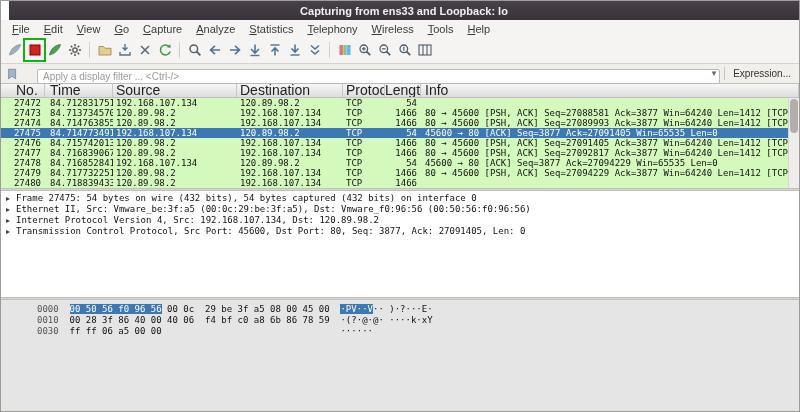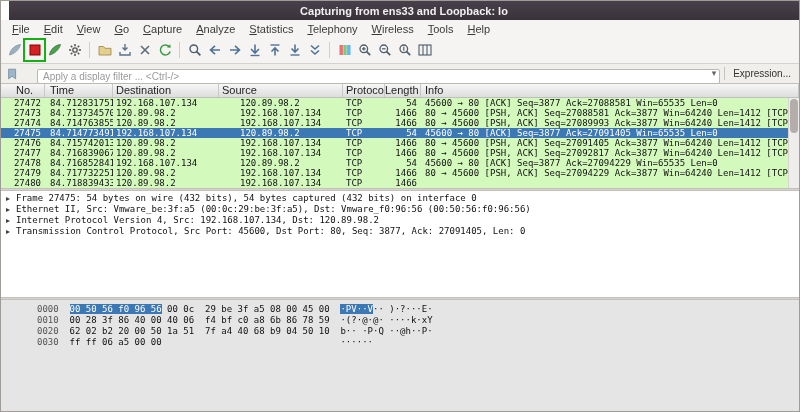--- a/index.html
+++ b/index.html
@@ -17,21 +17,21 @@
   .tsep{width:1px;height:16px;background:#d2cec9;margin:0 4px;flex:none;}
   
   .filterbar{height:19px;flex:none;background:#f1efec;border-bottom:1px solid #c2beb8;display:flex;align-items:center;padding:0 4px;gap:4px;}
   .filter-wrap{flex:1;position:relative;height:15px;margin-left:12px;}
   .filter-input{width:100%;height:15px;box-sizing:border-box;border:1px solid #bcb7b1;border-radius:2px;font:10px "Liberation Sans",sans-serif;padding:0 16px 0 5px;color:#222;background:#fff;}
   .filter-input::placeholder{color:#9a9a9a;}
   .filter-caret{position:absolute;right:4px;top:2px;font-size:9px;color:#666;line-height:11px;}
   .vsep{width:1px;height:13px;background:#c6c2bc;flex:none;}
   .expr{font-size:10px;color:#333;padding:0 4px;white-space:nowrap;}
   
-  .list-header{height:13px;flex:none;display:flex;background:linear-gradient(#f7f7f7,#dedddd);border-bottom:1px solid #bfbfbf;font-size:11px;color:#1f1f1f;}
+  .list-header{height:13px;flex:none;display:flex;background:linear-gradient(#f7f7f7,#dedddd);border-bottom:1px solid #bfbfbf;font-size:14px;color:#1f1f1f;}
   .hc{border-right:1px solid #c8c8c8;box-sizing:border-box;line-height:13px;overflow:hidden;white-space:nowrap;}
   
   .list-body{height:90px;flex:none;position:relative;background:#1d4ed8;font-family:"DejaVu Sans Mono",monospace;font-size:9px;overflow:hidden;}
   .prow{display:flex;height:10px;line-height:10.5px;background:var(--row-green,#d3f9bd);color:#111;white-space:nowrap;}
   .prow.sel{background:var(--selection-blue,#3c78b4);color:#fff;}
   .prow span{box-sizing:border-box;flex:none;overflow:hidden;}
   .c-no{width:44px;text-align:right;padding-right:4px;}
   .hc.c-no{text-align:left;padding-left:15px;}
   .c-time{width:68px;padding-left:5px;}
   .c-src{width:124px;padding-left:3px;}
@@ -221,39 +221,38 @@
       <input class="filter-input" placeholder="Apply a display filter ... &lt;Ctrl-/&gt;" style="">
       <span class="filter-caret">▾</span>
     </span>
     <span class="vsep"></span>
     <span class="expr">Expression...</span>
   </div>
 
   <div class="list-header">
       <span class="hc c-no">No.</span>
       <span class="hc c-time">Time</span>
+      <span class="hc c-src">Source</span>
       <span class="hc c-dst">Destination</span>
-      <span class="hc c-src">Source</span>
       <span class="hc c-proto">Protocol</span>
       <span class="hc c-len">Length</span>
       <span class="hc c-info">Info</span>
     </div>
 
   <div class="list-body">
     <div class="vscroll">
       <div class="vthumb"></div>
     </div>
   <div class="prow">
         <span class="c-no">27472</span>
         <span class="c-time">84.712831751</span>
         <span class="c-src">192.168.107.134</span>
         <span class="c-dst">120.89.98.2</span>
         <span class="c-proto">TCP</span>
         <span class="c-len">54</span>
-        <span class="c-info">45600 → 80 [ACK] Seq=3877 Ack=27088581 Win=65535 Len=0</span>
       </div>
       <div class="prow">
         <span class="c-no">27473</span>
         <span class="c-time">84.713734570</span>
         <span class="c-src">120.89.98.2</span>
         <span class="c-dst">192.168.107.134</span>
         <span class="c-proto">TCP</span>
         <span class="c-len">1466</span>
         <span class="c-info">80 → 45600 [PSH, ACK] Seq=27088581 Ack=3877 Win=64240 Len=1412 [TCP</span>
       </div>
@@ -328,17 +327,16 @@
       <div class="dline"><span class="tri">▸</span><span class="dtext">Ethernet II, Src: Vmware_be:3f:a5 (00:0c:29:be:3f:a5), Dst: Vmware_f0:96:56 (00:50:56:f0:96:56)</span></div>
       <div class="dline"><span class="tri">▸</span><span class="dtext">Internet Protocol Version 4, Src: 192.168.107.134, Dst: 120.89.98.2</span></div>
       <div class="dline"><span class="tri">▸</span><span class="dtext">Transmission Control Protocol, Src Port: 45600, Dst Port: 80, Seq: 3877, Ack: 27091405, Len: 0</span></div>
     </div>
 
   <div class="splitter"></div>
 
   <div class="hexpane">
       <div class="hrow"><span class="hoff">0000</span>  <span class="hexcol"><span class="hsel">00 50 56 f0 96 56</span> 00 0c  29 be 3f a5 08 00 45 00</span>  <span class="asciicol"><span class="hsel">·PV··V</span>·· )·?···E·</span></div>
       <div class="hrow"><span class="hoff">0010</span>  <span class="hexcol">00 28 3f 86 40 00 40 06  f4 bf c0 a8 6b 86 78 59</span>  <span class="asciicol">·(?·@·@· ····k·xY</span></div>
-      <div class="hrow"><span class="hoff">0020</span>  <span class="hexcol">62 02 b2 20 00 50 1a 51  7f a4 40 68 b9 04 50 10</span>  <span class="asciicol">b·· ·P·Q ··@h··P·</span></div>
       <div class="hrow"><span class="hoff">0030</span>  <span class="hexcol">ff ff 06 a5 00 00</span>  <span class="asciicol">······</span></div>
     </div>
 
 </div>
 
 </body></html>

